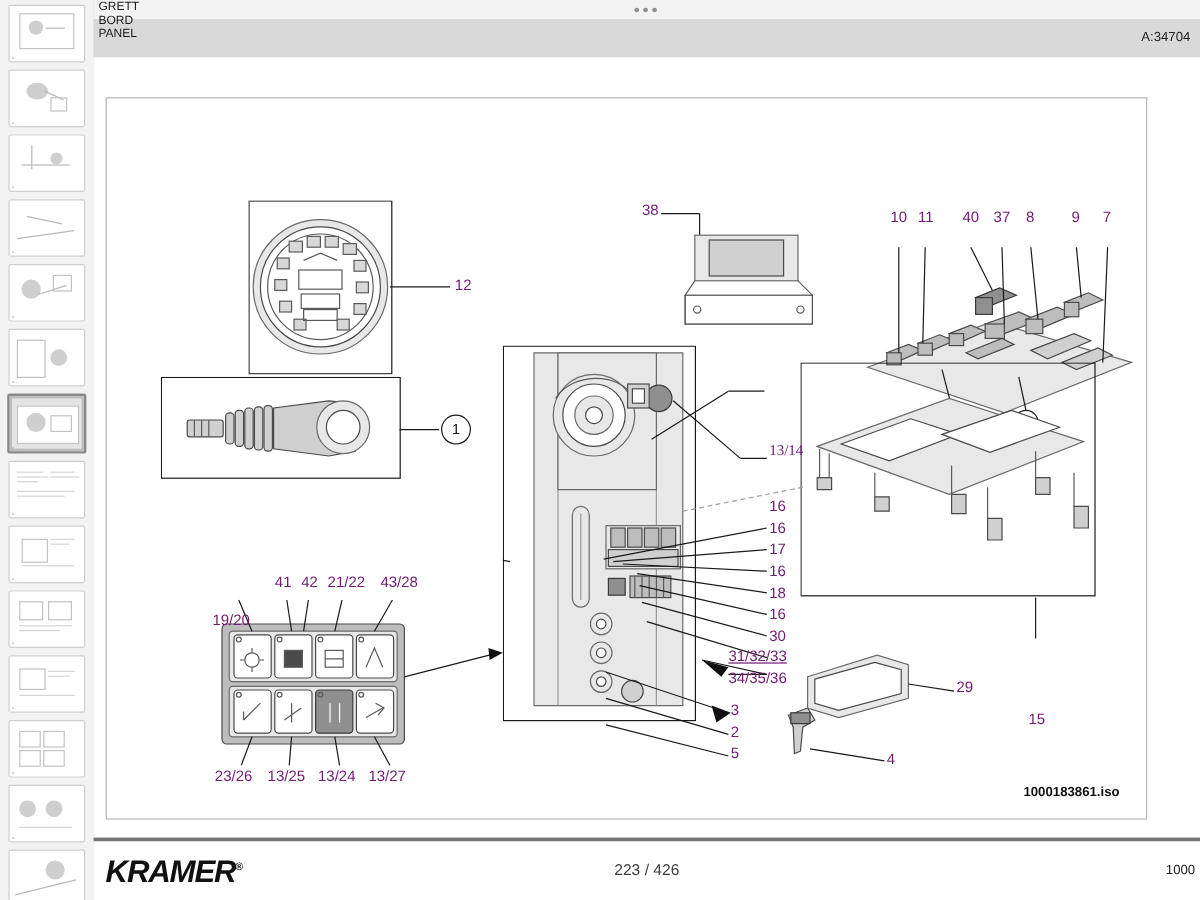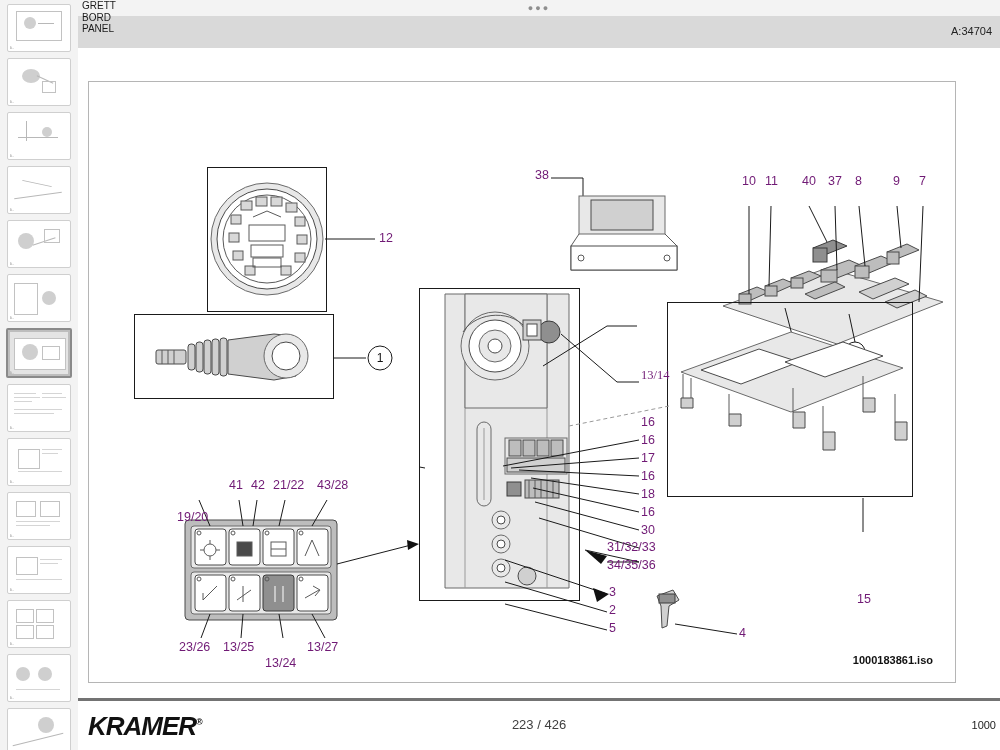--- a/index.html
+++ b/index.html
@@ -485,21 +485,21 @@
             <line x1="96" y1="128" x2="150" y2="140"></line>
           </g>
         </svg>
       </div>
       <div class="lbl" style="left:552px;top:351px;">16</div>
       <div class="lbl" style="left:552px;top:369px;">17</div>
       <div class="lbl" style="left:552px;top:387px;">16</div>
       <div class="lbl" style="left:552px;top:405px;">18</div>
       <div class="lbl" style="left:552px;top:423px;">16</div>
       <div class="lbl" style="left:552px;top:441px;">30</div>
-      <div class="lbl" style="left:518px;top:458px;">31/32/33</div>
+      <div class="lbl" style="left:518px;top:458px;text-decoration:underline;">31/32/33</div>
       <div class="lbl" style="left:518px;top:476px;">34/35/36</div>
 
       <div class="fig" style="left:408px;top:470px;">
         <svg width="170" height="80" viewBox="0 0 170 80">
           <g class="ln">
             <line x1="8" y1="8" x2="110" y2="42"></line>
             <line x1="8" y1="30" x2="110" y2="60"></line>
             <line x1="8" y1="52" x2="110" y2="78"></line>
           </g>
           <polygon points="96,36 112,42 100,50" fill="#111"></polygon>
@@ -511,20 +511,28 @@
 
       <div class="fig" style="left:560px;top:500px;">
         <svg width="140" height="70" viewBox="0 0 140 70">
           <path class="fl" d="M8 14 L24 8 L30 18 L20 24 L18 44 L13 46 L12 24 Z"></path>
           <rect class="fldk" x="10" y="12" width="16" height="9"></rect>
           <line class="ln" x1="26" y1="42" x2="88" y2="52"></line>
         </svg>
         <div class="lbl" style="left:90px;top:44px;">4</div>
       </div>
 
+      <div class="fig" style="left:580px;top:448px;">
+        <svg width="160" height="90" viewBox="0 0 160 90">
+          <polygon class="fl3" points="4,34 62,16 88,24 88,52 30,68 4,60"></polygon>
+          <polygon class="wht" points="10,36 60,22 82,28 82,48 30,62 10,56"></polygon>
+          <line class="ln" x1="88" y1="40" x2="126" y2="46"></line>
+        </svg>
+        <div class="lbl" style="left:128px;top:36px;">29</div>
+      </div>
 
       <div class="fig" style="left:90px;top:396px;">
         <svg width="260" height="160" viewBox="0 0 260 160">
 
           <rect class="fl2" x="6" y="42" width="152" height="100" rx="4"></rect>
           <rect class="fl3" x="12" y="48" width="140" height="42" rx="3"></rect>
           <rect class="fl3" x="12" y="94" width="140" height="42" rx="3"></rect>
 
           <g>
             <rect class="wht" x="16" y="51" width="31" height="36" rx="3"></rect>
@@ -589,21 +597,21 @@
           </g>
         </svg>
         <div class="lbl" style="left:-2px;top:0px;margin-top:32px;">19/20</div>
         <div class="lbl" style="left:50px;top:0px;text-align:right;">41</div>
         <div class="lbl" style="left:72px;top:0px;">42</div>
         <div class="lbl" style="left:94px;top:0px;">21/22</div>
         <div class="lbl" style="left:138px;top:0px;">43/28</div>
 
         <div class="lbl" style="left:0px;top:162px;">23/26</div>
         <div class="lbl" style="left:44px;top:162px;">13/25</div>
-        <div class="lbl" style="left:86px;top:178px;text-align:center;">13/24</div>
+        <div class="lbl" style="left:86px;top:162px;text-align:center;">13/24</div>
         <div class="lbl" style="left:128px;top:162px;">13/27</div>
       </div>
 
       <div class="fig" style="left:480px;top:318px;">
         <svg width="110" height="40" viewBox="0 0 110 40">
           <line class="dash" x1="0" y1="26" x2="100" y2="6"></line>
         </svg>
       </div>
 
       <div class="isoid">1000183861.iso</div>

